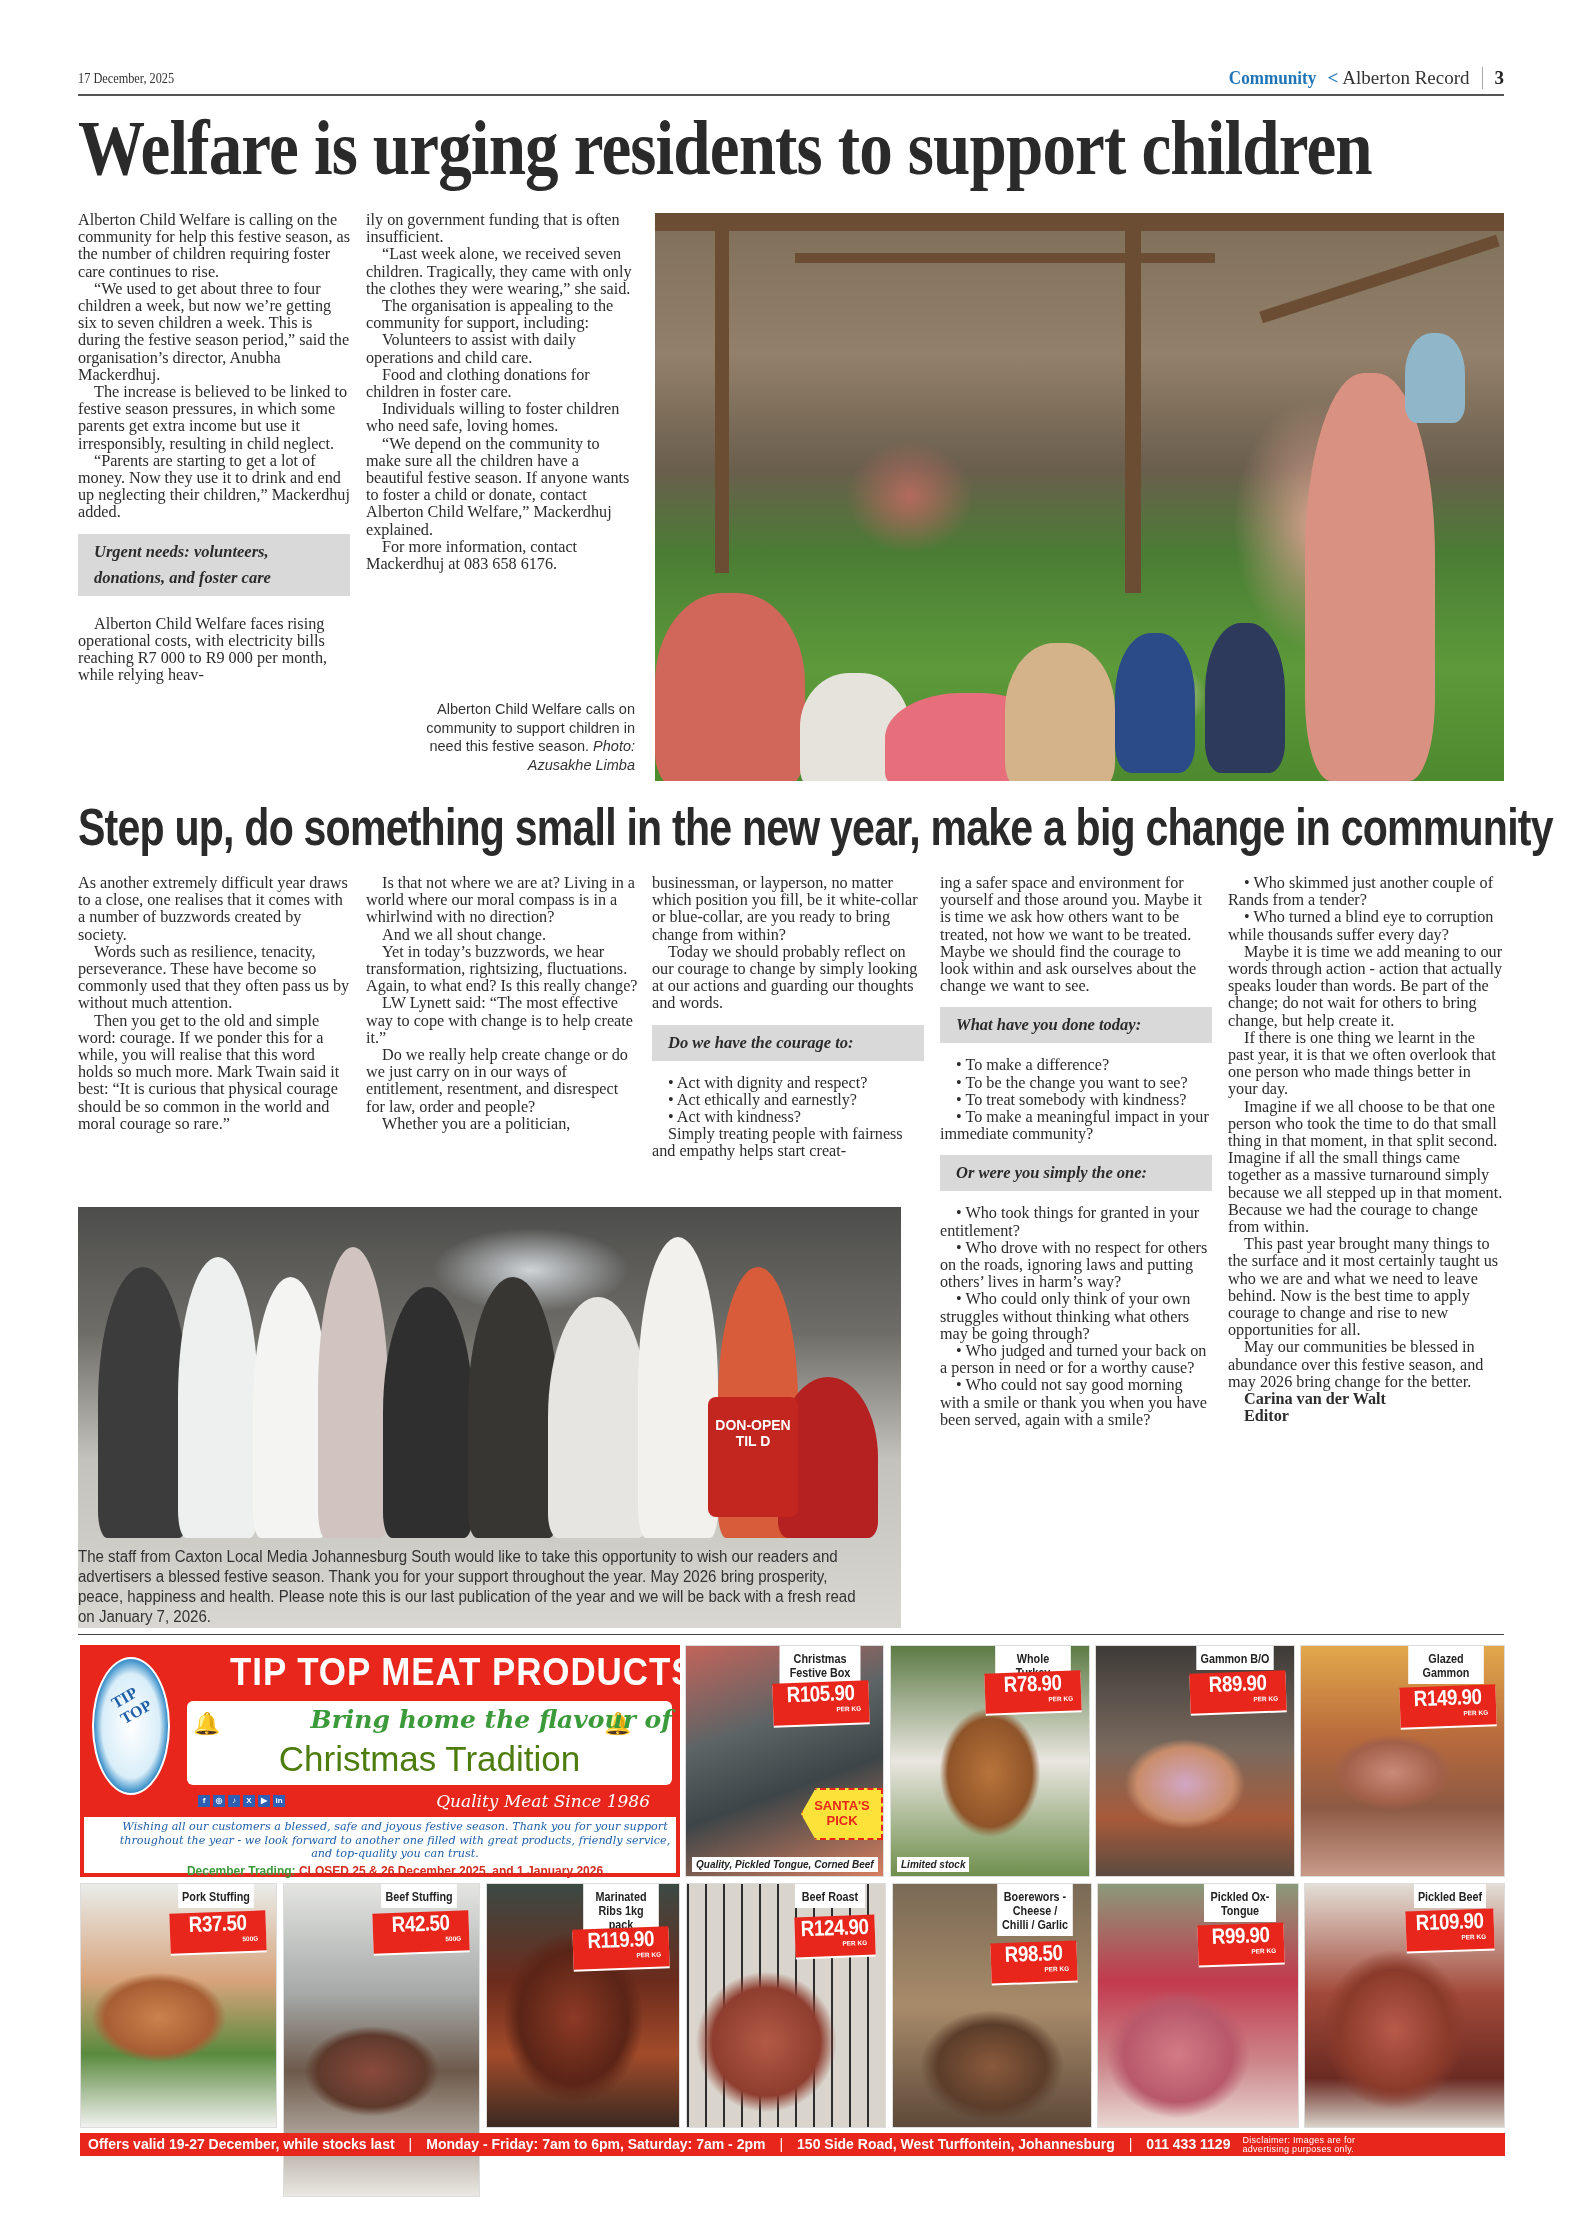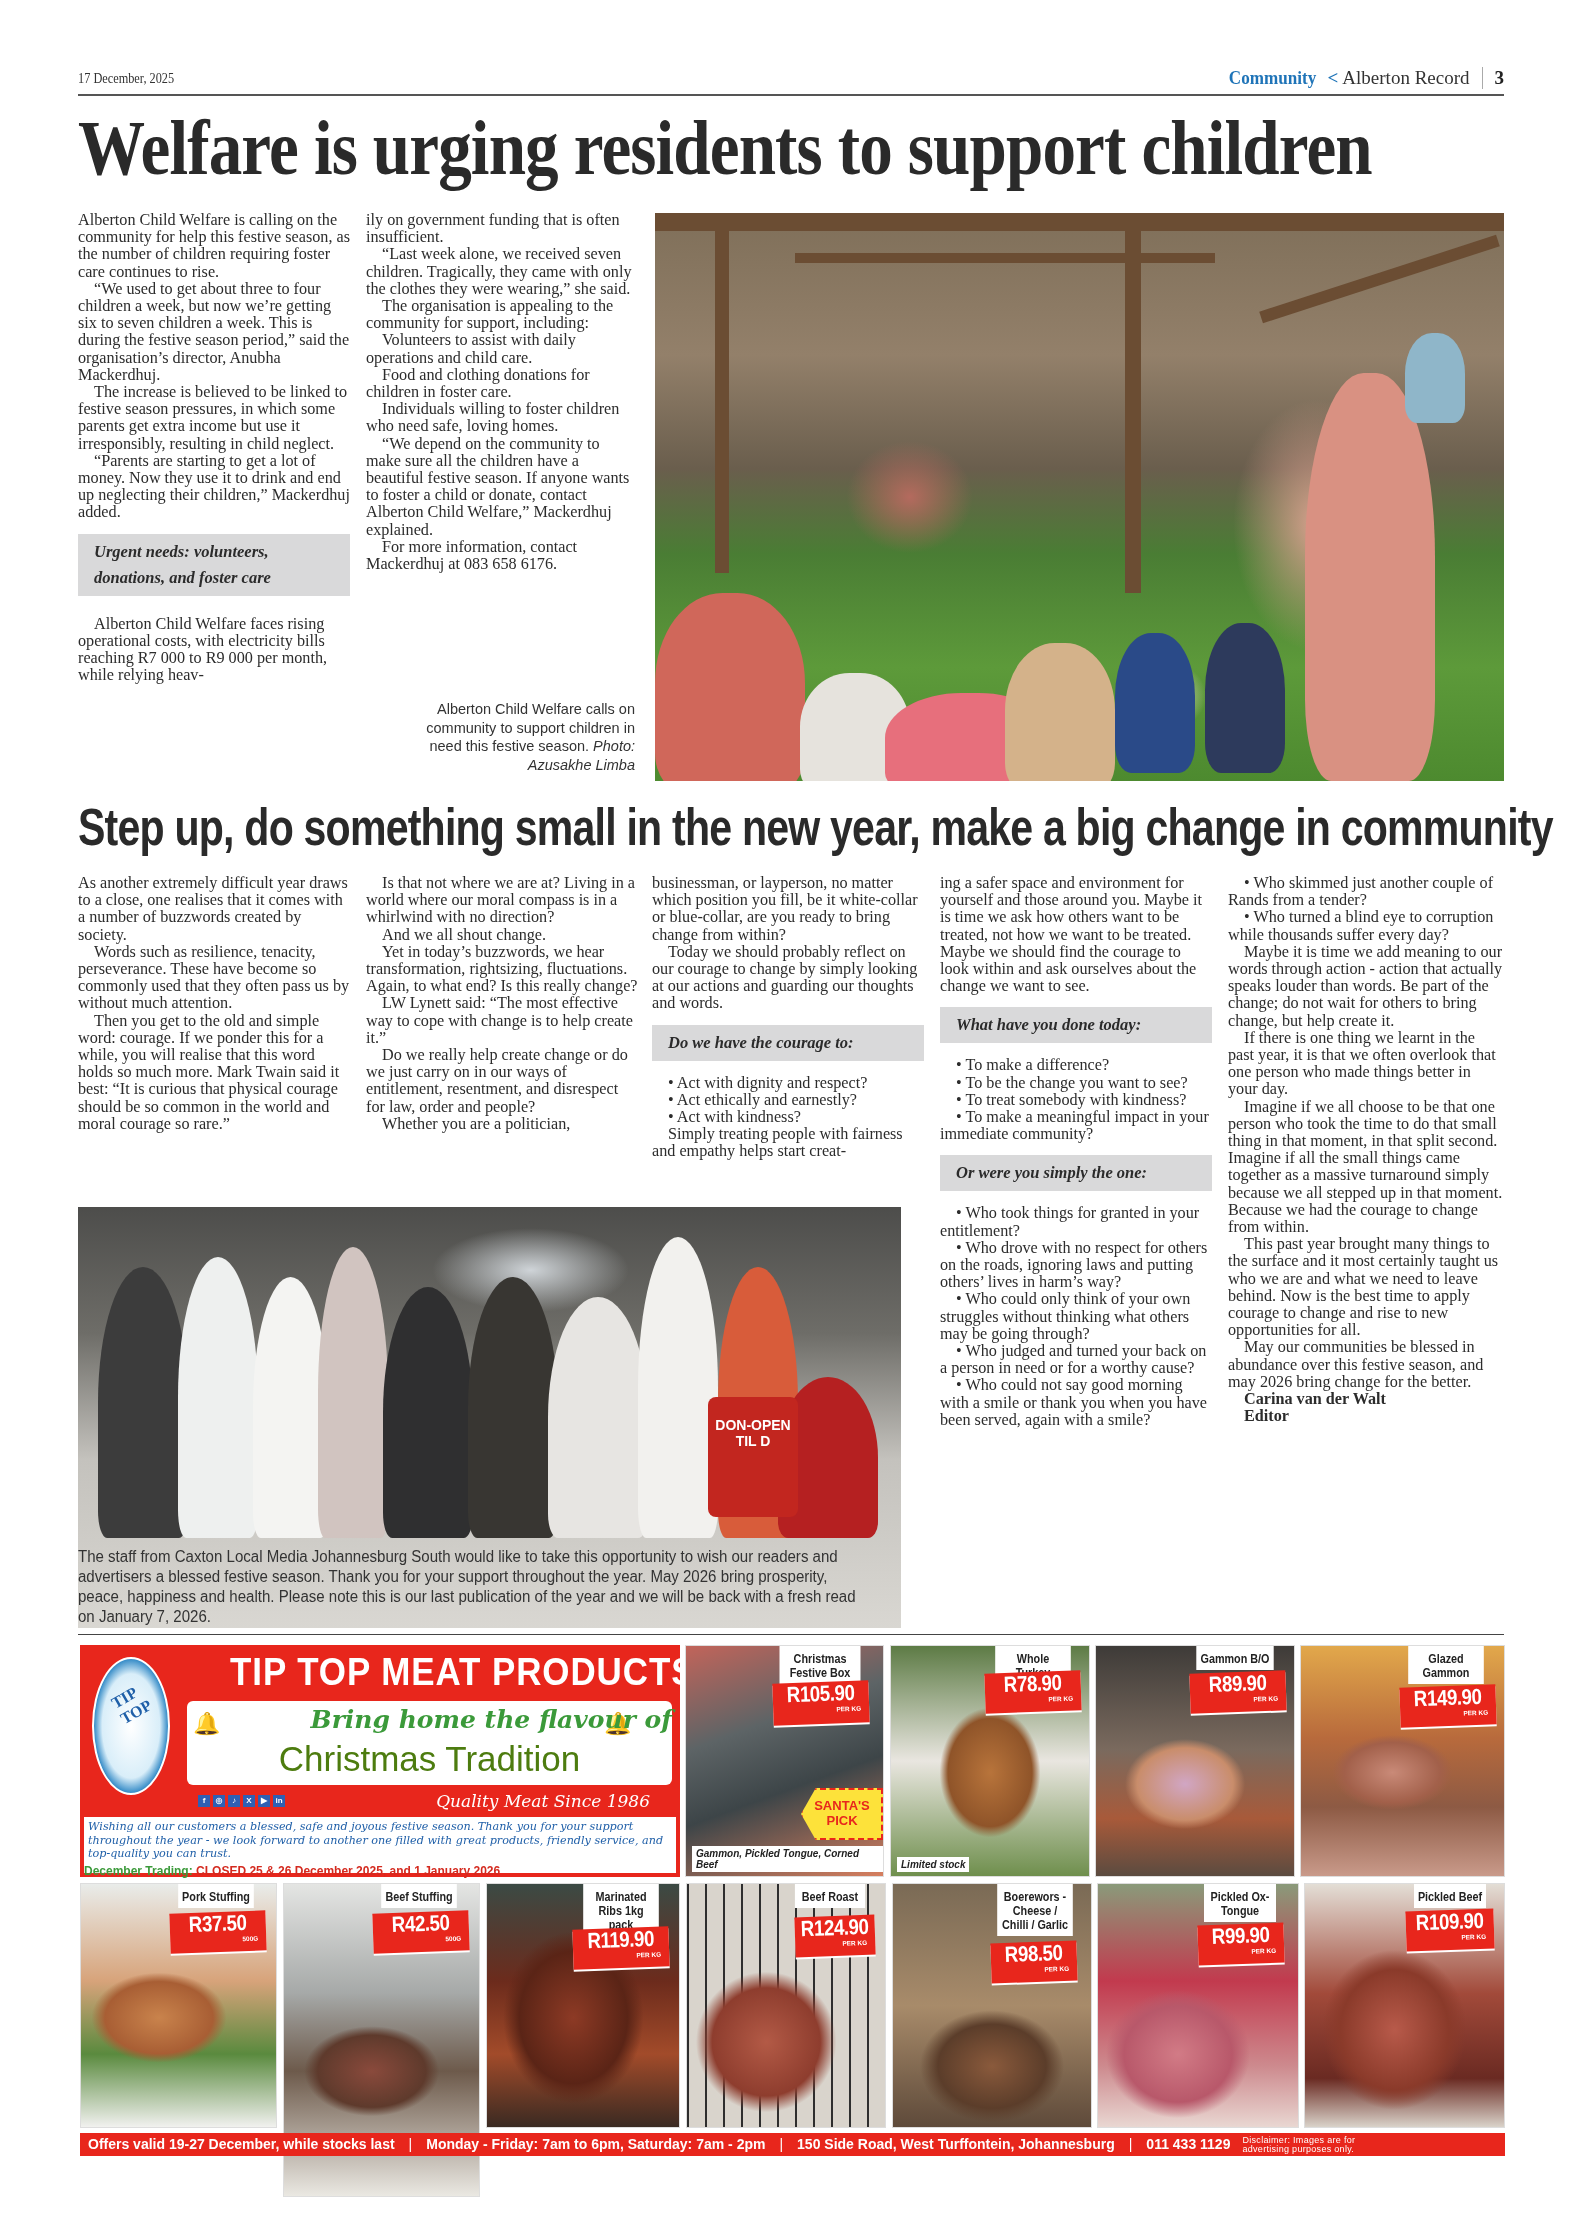--- a/index.html
+++ b/index.html
@@ -58,21 +58,21 @@
   .brand-title { position: absolute; left: 150px; top: 6px; color: #fff; font-family: "Liberation Sans", sans-serif; font-weight: bold; font-size: 38px; letter-spacing: 1px; white-space: nowrap; transform: scaleX(0.92); transform-origin: left; }
   .brand-logo { position: absolute; left: 12px; top: 12px; width: 78px; height: 138px; border-radius: 50%; background: radial-gradient(ellipse at 50% 50%, #ffffff 0%, #d9eef9 55%, #3b8fc9 70%, #ffffff 76%, #e8261c 80%); border: 2px solid #fff; }
   .brand-logo-text { position: absolute; left: 20px; top: 22px; color: #1f5fa8; font-weight: bold; font-size: 16px; font-family: "Liberation Serif", serif; transform: rotate(-30deg); }
   .brand-slogan-box { position: absolute; left: 107px; top: 56px; width: 485px; height: 84px; background: #fff; border-radius: 6px; }
   .brand-slogan1 { position: absolute; left: 0; right: 0; top: 4px; text-align: right; color: #3b9a3a; font-family: "DejaVu Serif", serif; font-style: italic; font-weight: bold; font-size: 25px; }
   .brand-slogan2 { position: absolute; left: 0; right: 0; top: 38px; text-align: center; color: #4d7c0f; font-family: "Liberation Sans", sans-serif; font-size: 35px; line-height: 40px; }
   .bell { position: absolute; font-size: 22px; }
   .social { position: absolute; left: 118px; top: 150px; display: flex; gap: 3px; }
   .social span { width: 12px; height: 12px; background: #2f5fb3; color: #fff; font-size: 8px; line-height: 12px; text-align: center; font-family: "Liberation Sans", sans-serif; font-weight: bold; }
   .brand-quality { position: absolute; right: 30px; top: 146px; color: #fff; font-family: "DejaVu Serif", serif; font-style: italic; font-size: 17px; }
-  .brand-msg-box { position: absolute; left: 4px; right: 4px; top: 172px; height: 56px; background: #fff; text-align: left; }
+  .brand-msg-box { position: absolute; left: 4px; right: 4px; top: 172px; height: 56px; background: #fff; text-align: center; padding-left: 30px; }
   .brand-msg { color: #1f5fa8; font-family: "DejaVu Serif", serif; font-style: italic; font-size: 11.2px; line-height: 13.5px; padding: 3px 4px 0 4px; }
   .brand-trading { font-family: "Liberation Sans", sans-serif; font-weight: bold; font-size: 12px; margin-top: 3px; }
   .brand-trading .g { color: #3b9a3a; }
   .brand-trading .r { color: #d42a1f; }
 
   .tile { overflow: hidden; border: 1px solid #ddd; }
   .tile-bg { position: absolute; inset: 0; }
   .tile-label { position: absolute; background: #fff; color: #222; font-family: "Liberation Sans", sans-serif; font-weight: bold; font-size: 12px; line-height: 14px; text-align: center; padding: 6px 4px 4px 4px; transform: scaleX(0.9); }
   .tile-price { position: absolute; background: #e8261c; color: #fff; font-family: "Liberation Sans", sans-serif; font-weight: bold; text-align: center; transform: rotate(-2deg); box-shadow: 0 2px 0 #fff; }
   .tile-price .amt { display: block; font-size: 22px; line-height: 24px; letter-spacing: -0.5px; transform: scaleX(0.85); }
@@ -242,21 +242,21 @@
 </div>
 
 <div class="abs tile" style="left:685px; top:1645px; width:199px; height:232px;">
   <div class="tile-bg" style="background:linear-gradient(160deg,#c2645a 0%,#5d6466 35%,#3d4548 60%,#d77f5f 100%);"></div>
   <div class="tile-label" style="right:18px; top:0; width:90px;">Christmas Festive Box</div>
   <div class="tile-price" style="right:14px; top:36px; width:96px; height:42px;">
     <span class="amt">R105.90</span>
     <span class="unit">PER KG</span>
   </div>
   <div class="santa">SANTA'S PICK</div>
-  <div class="tile-note">Gammon, Pickled Tongue, Corned Beef</div>
+  <div class="tile-note">Quality, Pickled Tongue, Corned Beef</div>
 </div>
 
 <div class="abs tile" style="left:890px; top:1645px; width:200px; height:232px;">
   <div class="tile-bg" style="background:radial-gradient(ellipse 70px 90px at 50% 55%,#b8743b 0%,#8f5429 60%,rgba(0,0,0,0) 72%),linear-gradient(180deg,#5d7b45 0%,#e9e6e0 50%,#6f8f4d 100%);"></div>
   <div class="tile-label" style="right:14px; top:0; width:84px;">Whole Turkey</div>
   <div class="tile-price" style="right:8px; top:26px; width:96px; height:40px;">
     <span class="amt">R78.90</span>
     <span class="unit">PER KG</span>
   </div>
   <div class="tile-note">Limited stock</div>

